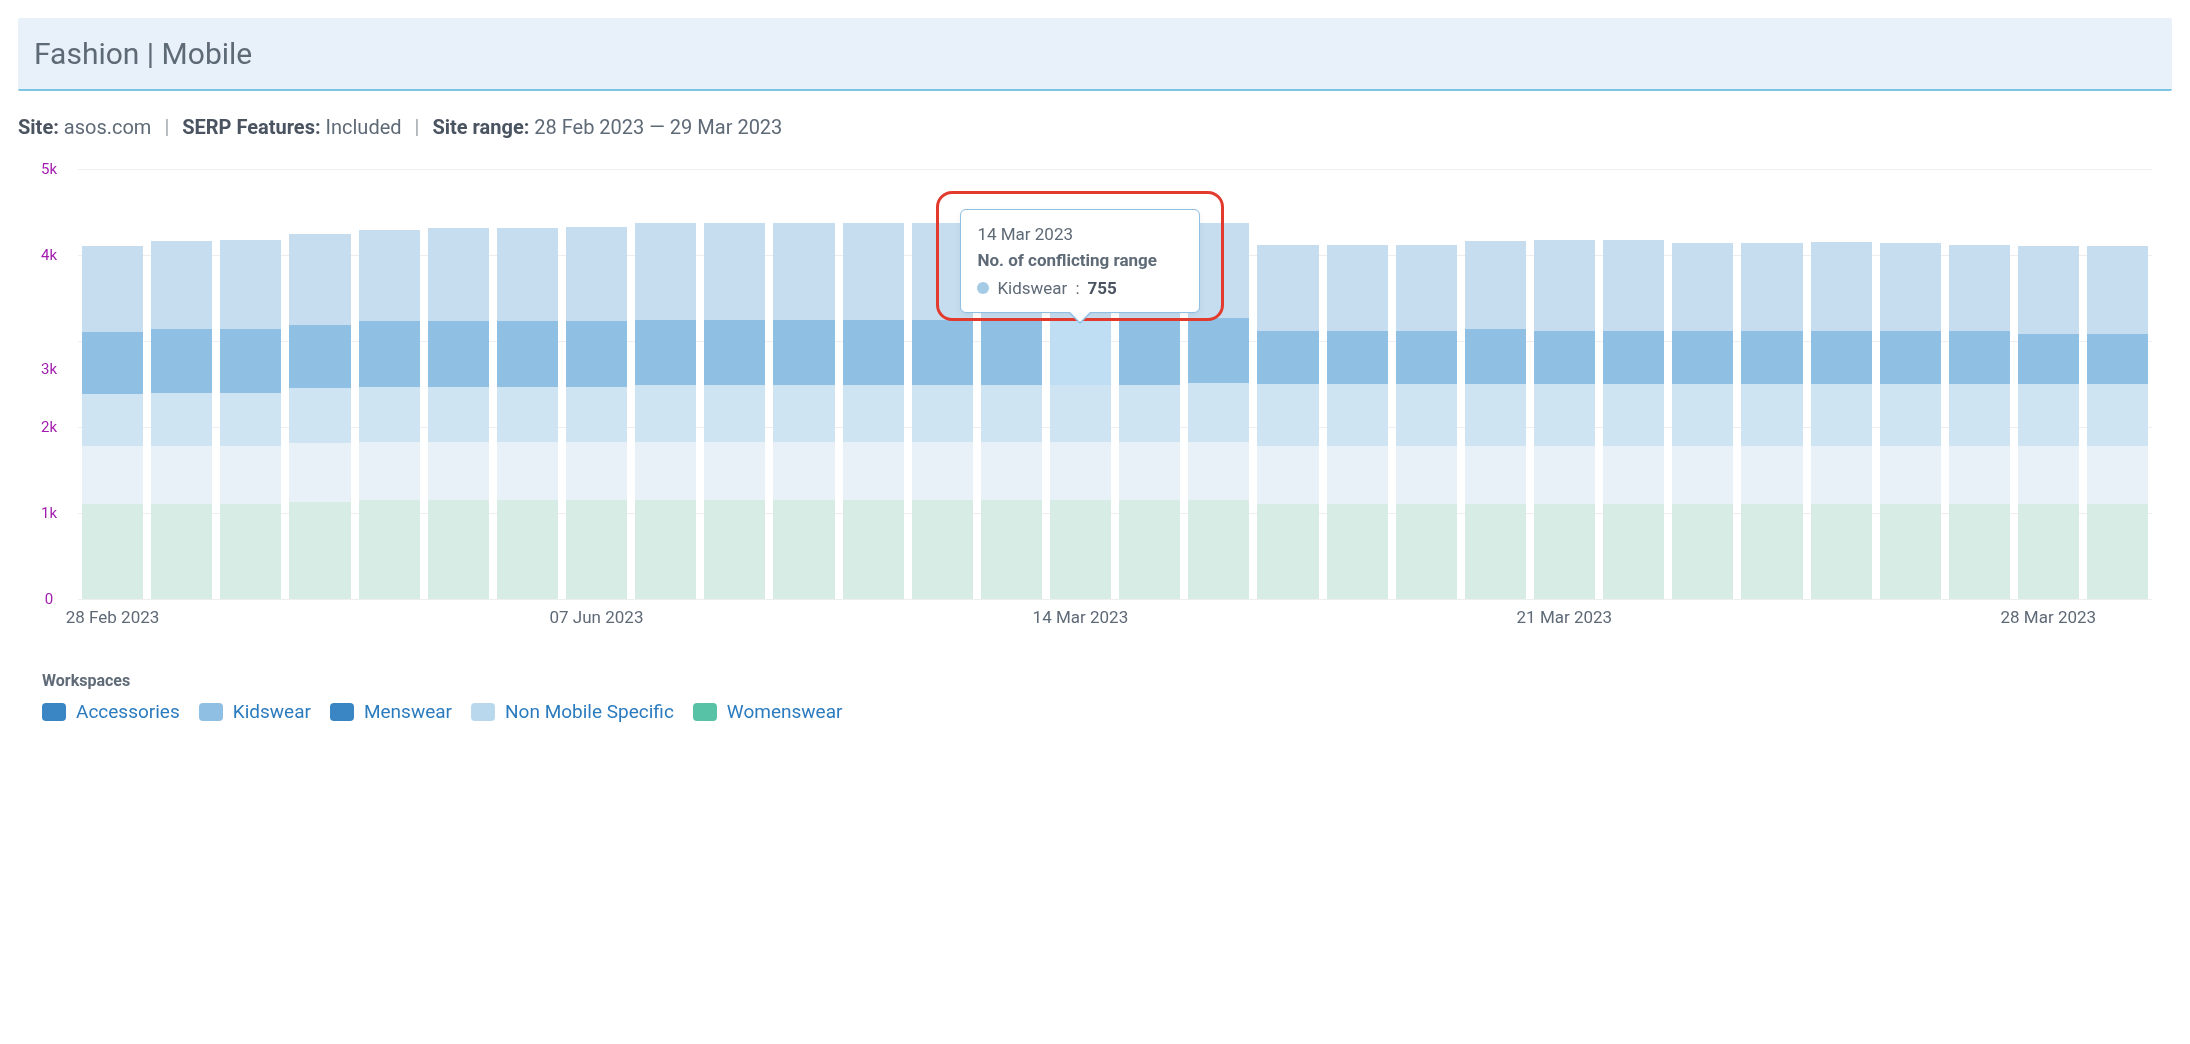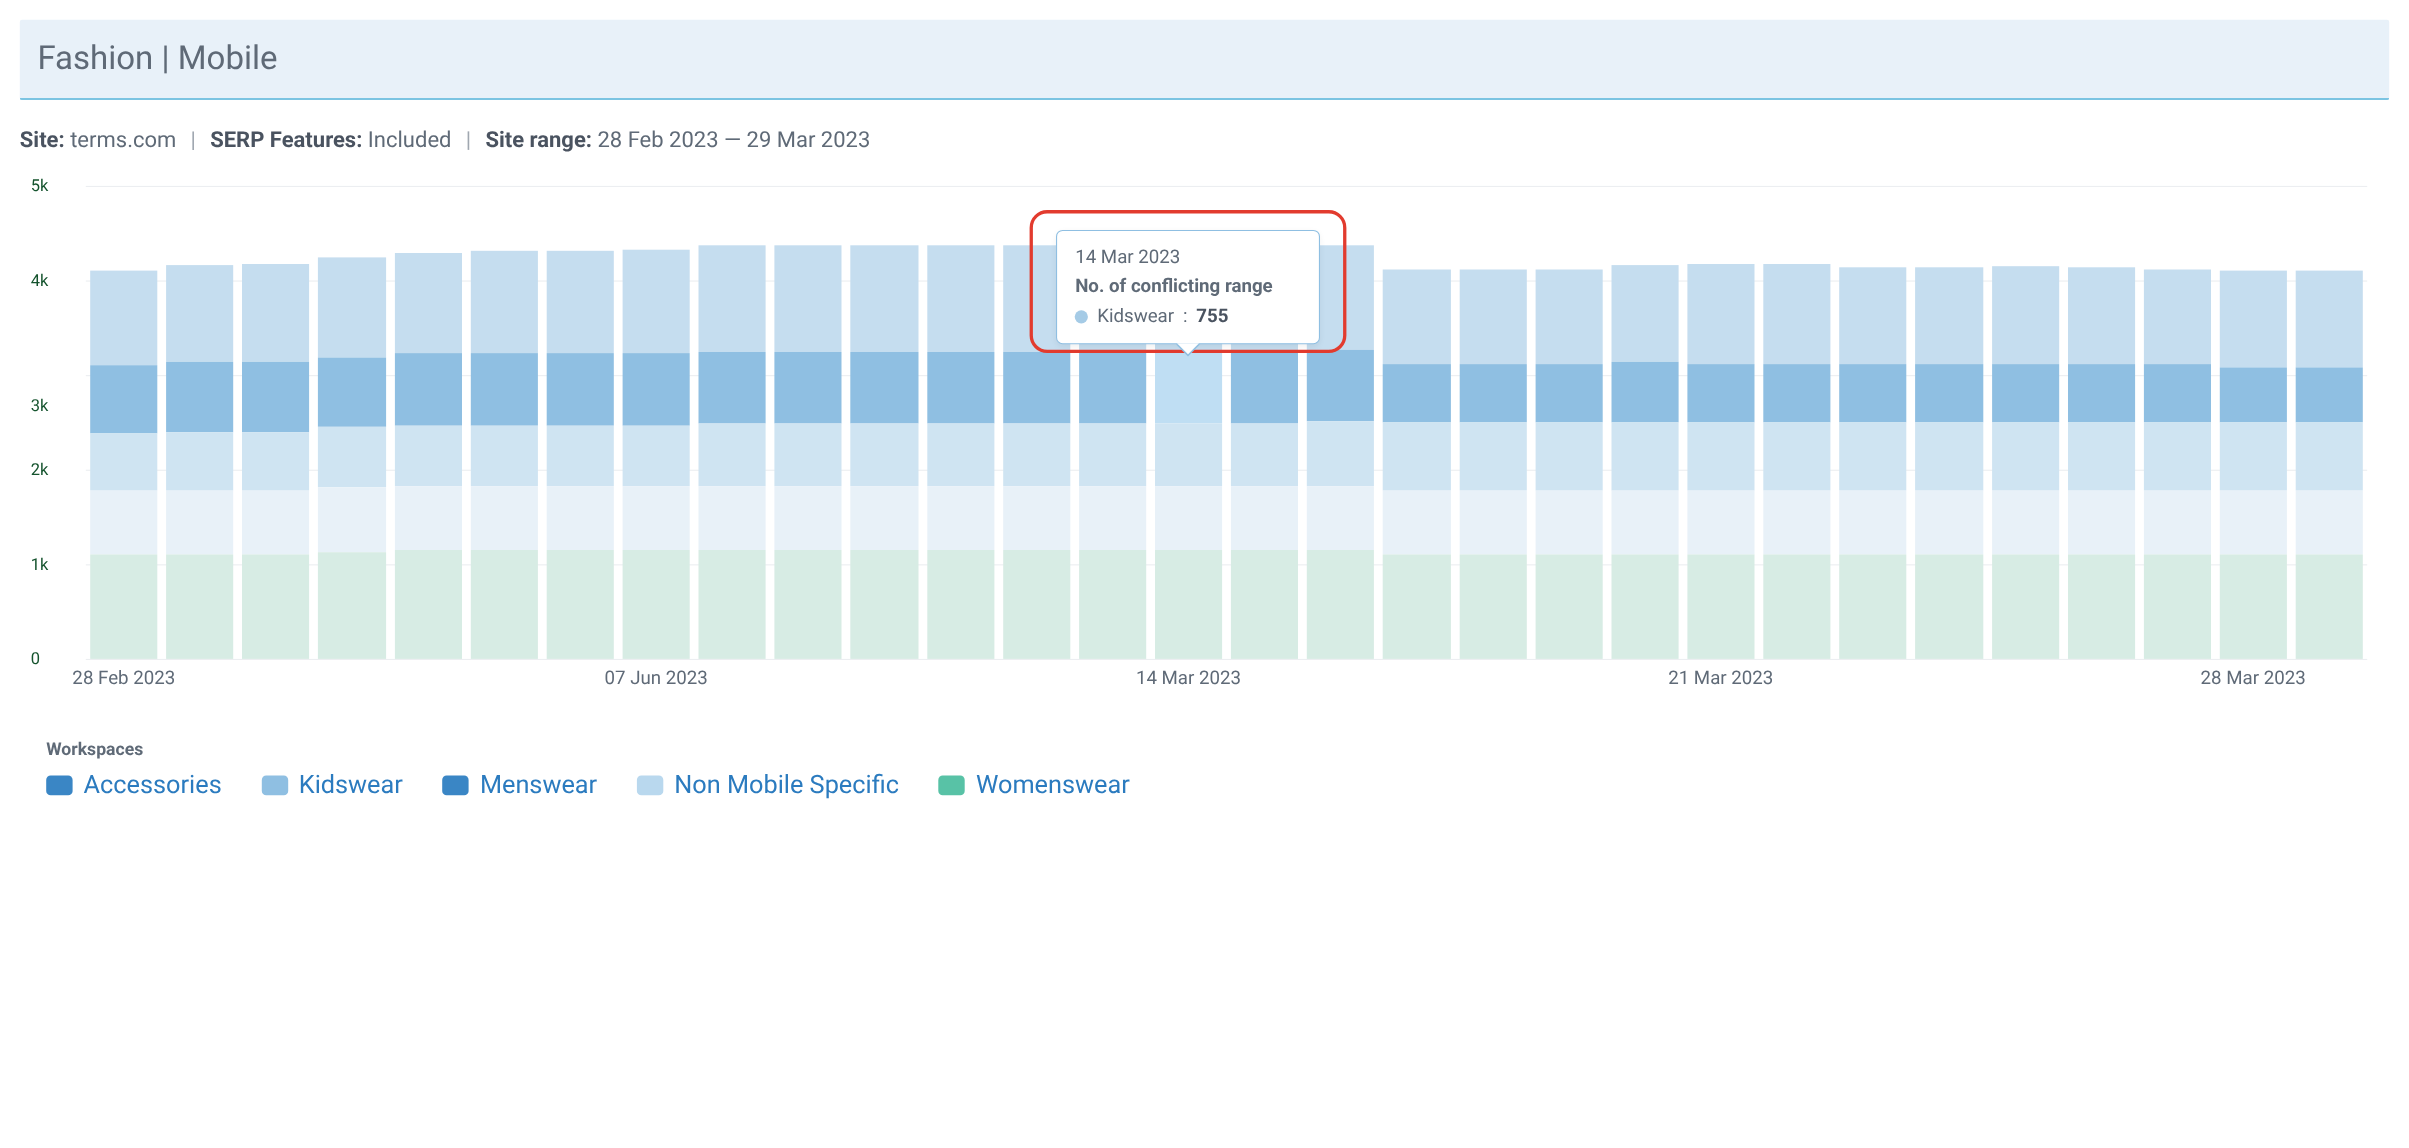--- a/index.html
+++ b/index.html
@@ -39,23 +39,23 @@
   .gridlines { position: absolute; left:0; right:0; top:0; bottom:30px; }
   .gridline {
     position: absolute;
     left: 0; right:0;
     border-top: 1px solid #eceef1;
   }
   .ylab {
     position: absolute;
     left: -50px;
     width: 42px;
-    text-align: left;
+    text-align: center;
     font-size: 15px;
-    color: #14532d;
+    color: #a21caf;
     transform: translateY(-50%);
   }
   .plot {
     position: absolute;
     left:0; right:0; top:0; bottom:30px;
     display: flex;
     align-items: flex-end;
     gap: 0;
   }
   .col {
@@ -76,23 +76,23 @@
   .xlab { position: absolute; white-space: nowrap; }
   .legend-title {
     font-size: 16px;
     font-weight: 700;
     color: #5f6a77;
     margin: 42px 0 10px 24px;
   }
   .legend {
     display: flex;
     flex-wrap: wrap;
-    gap: 30px 36px;
+    gap: 30px 19px;
     margin-left: 24px;
-    font-size: 23px;
+    font-size: 19px;
     align-items: center;
   }
   .legend-item {
     display: inline-flex;
     align-items: center;
     gap: 10px;
     color: #2b7bbf;
     cursor: pointer;
   }
   .swatch {
@@ -144,21 +144,21 @@
 </style>
 </head>
 <body>
 
 <div class="header-bar">
   <h1>Fashion | Mobile</h1>
 </div>
 
 <div class="filters">
   <span class="k">Site:</span>
-  <span>terms.com</span>
+  <span>asos.com</span>
   <span class="sep">|</span>
   <span class="k">SERP Features:</span>
   <span>Included</span>
   <span class="sep">|</span>
   <span class="k">Site range:</span>
   <span>28 Feb 2023 — 29 Mar 2023</span>
 </div>
 
 <div class="chart-wrap">
   <div class="chart-area">

